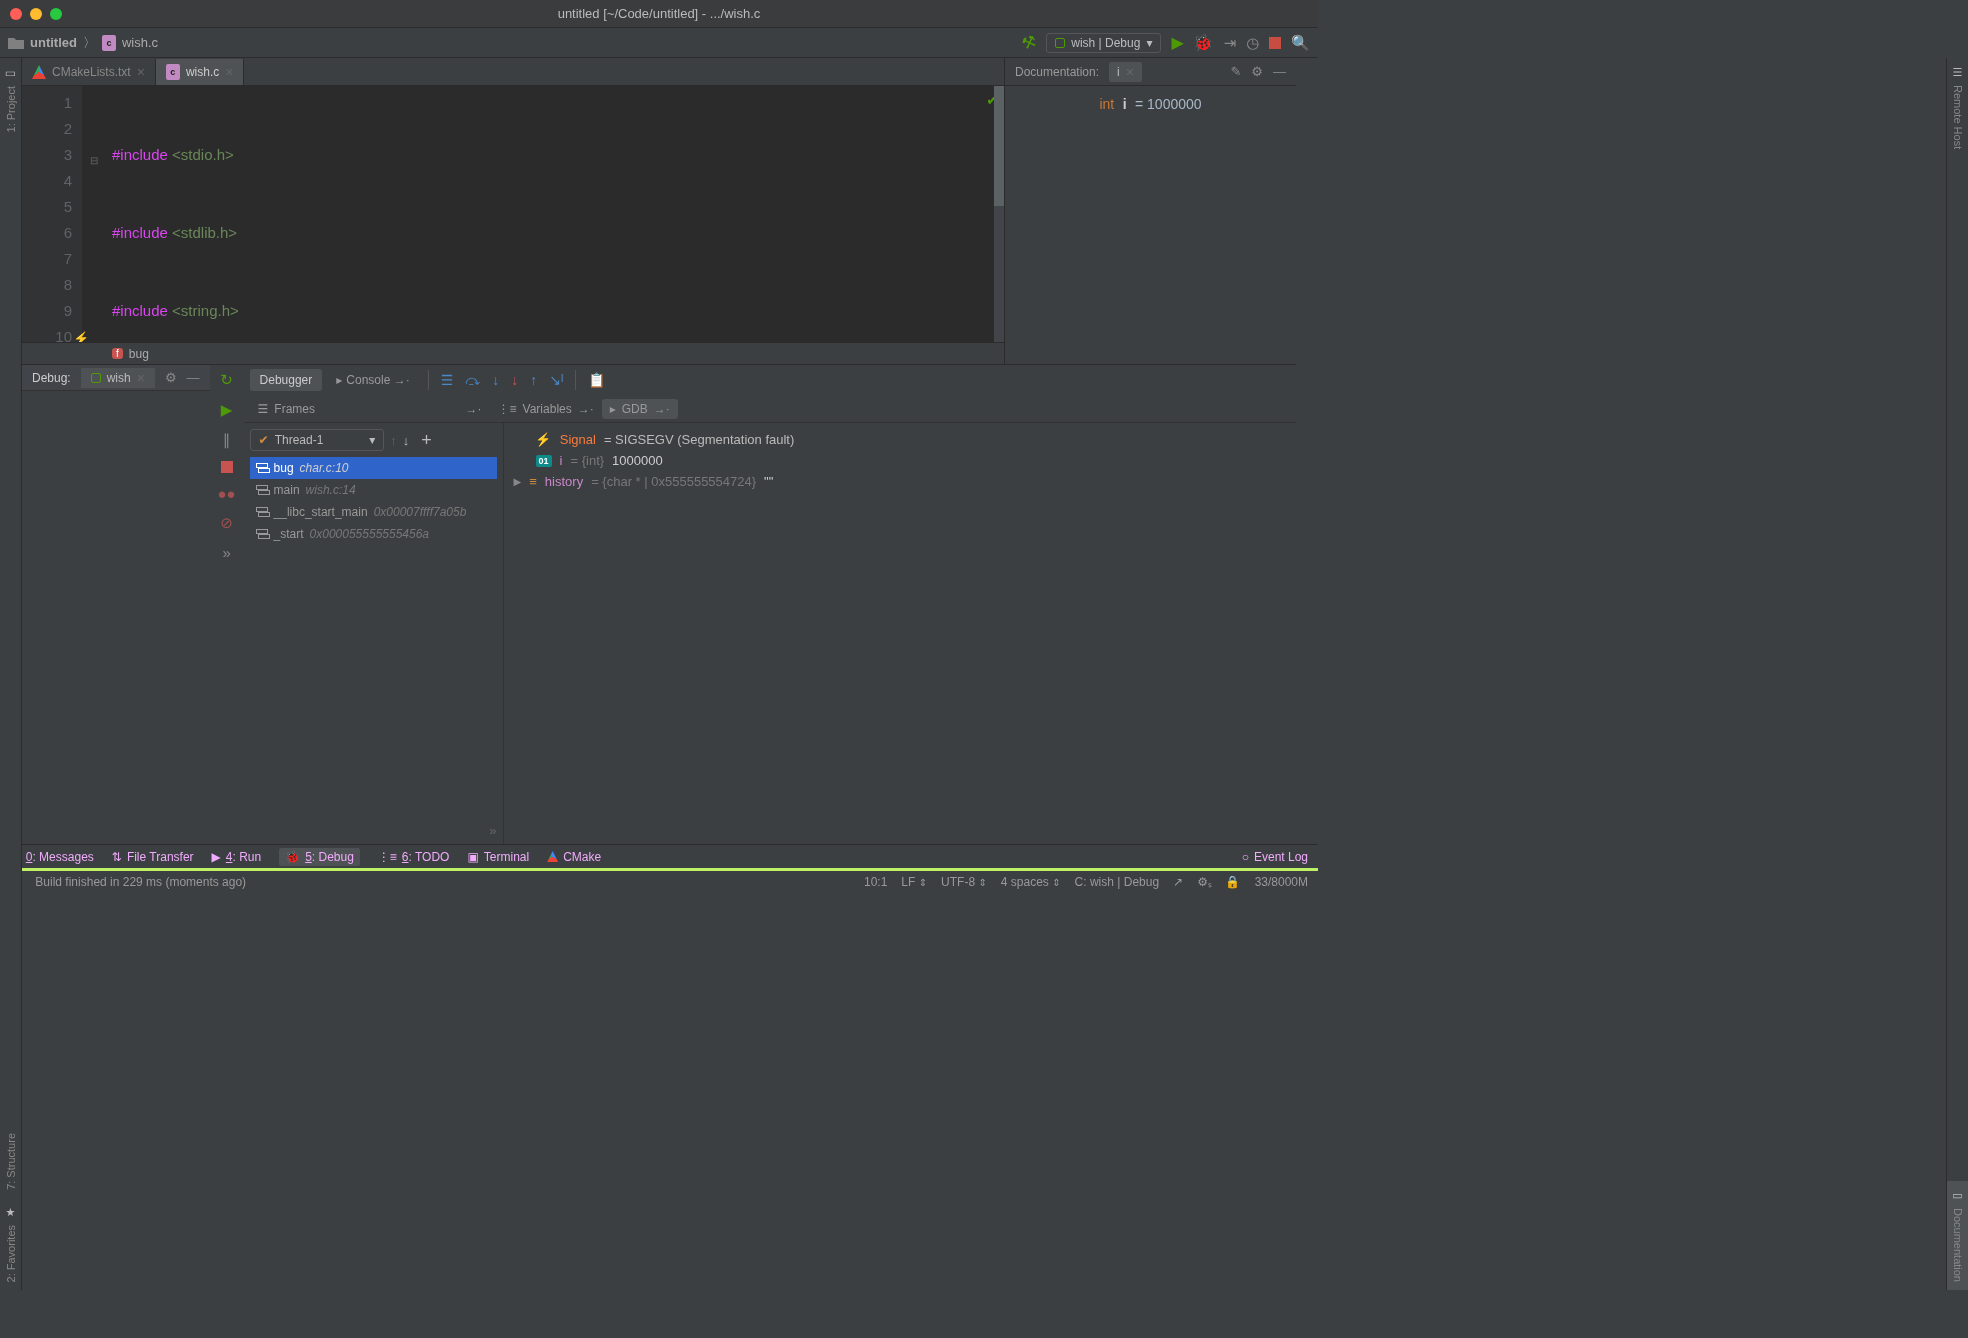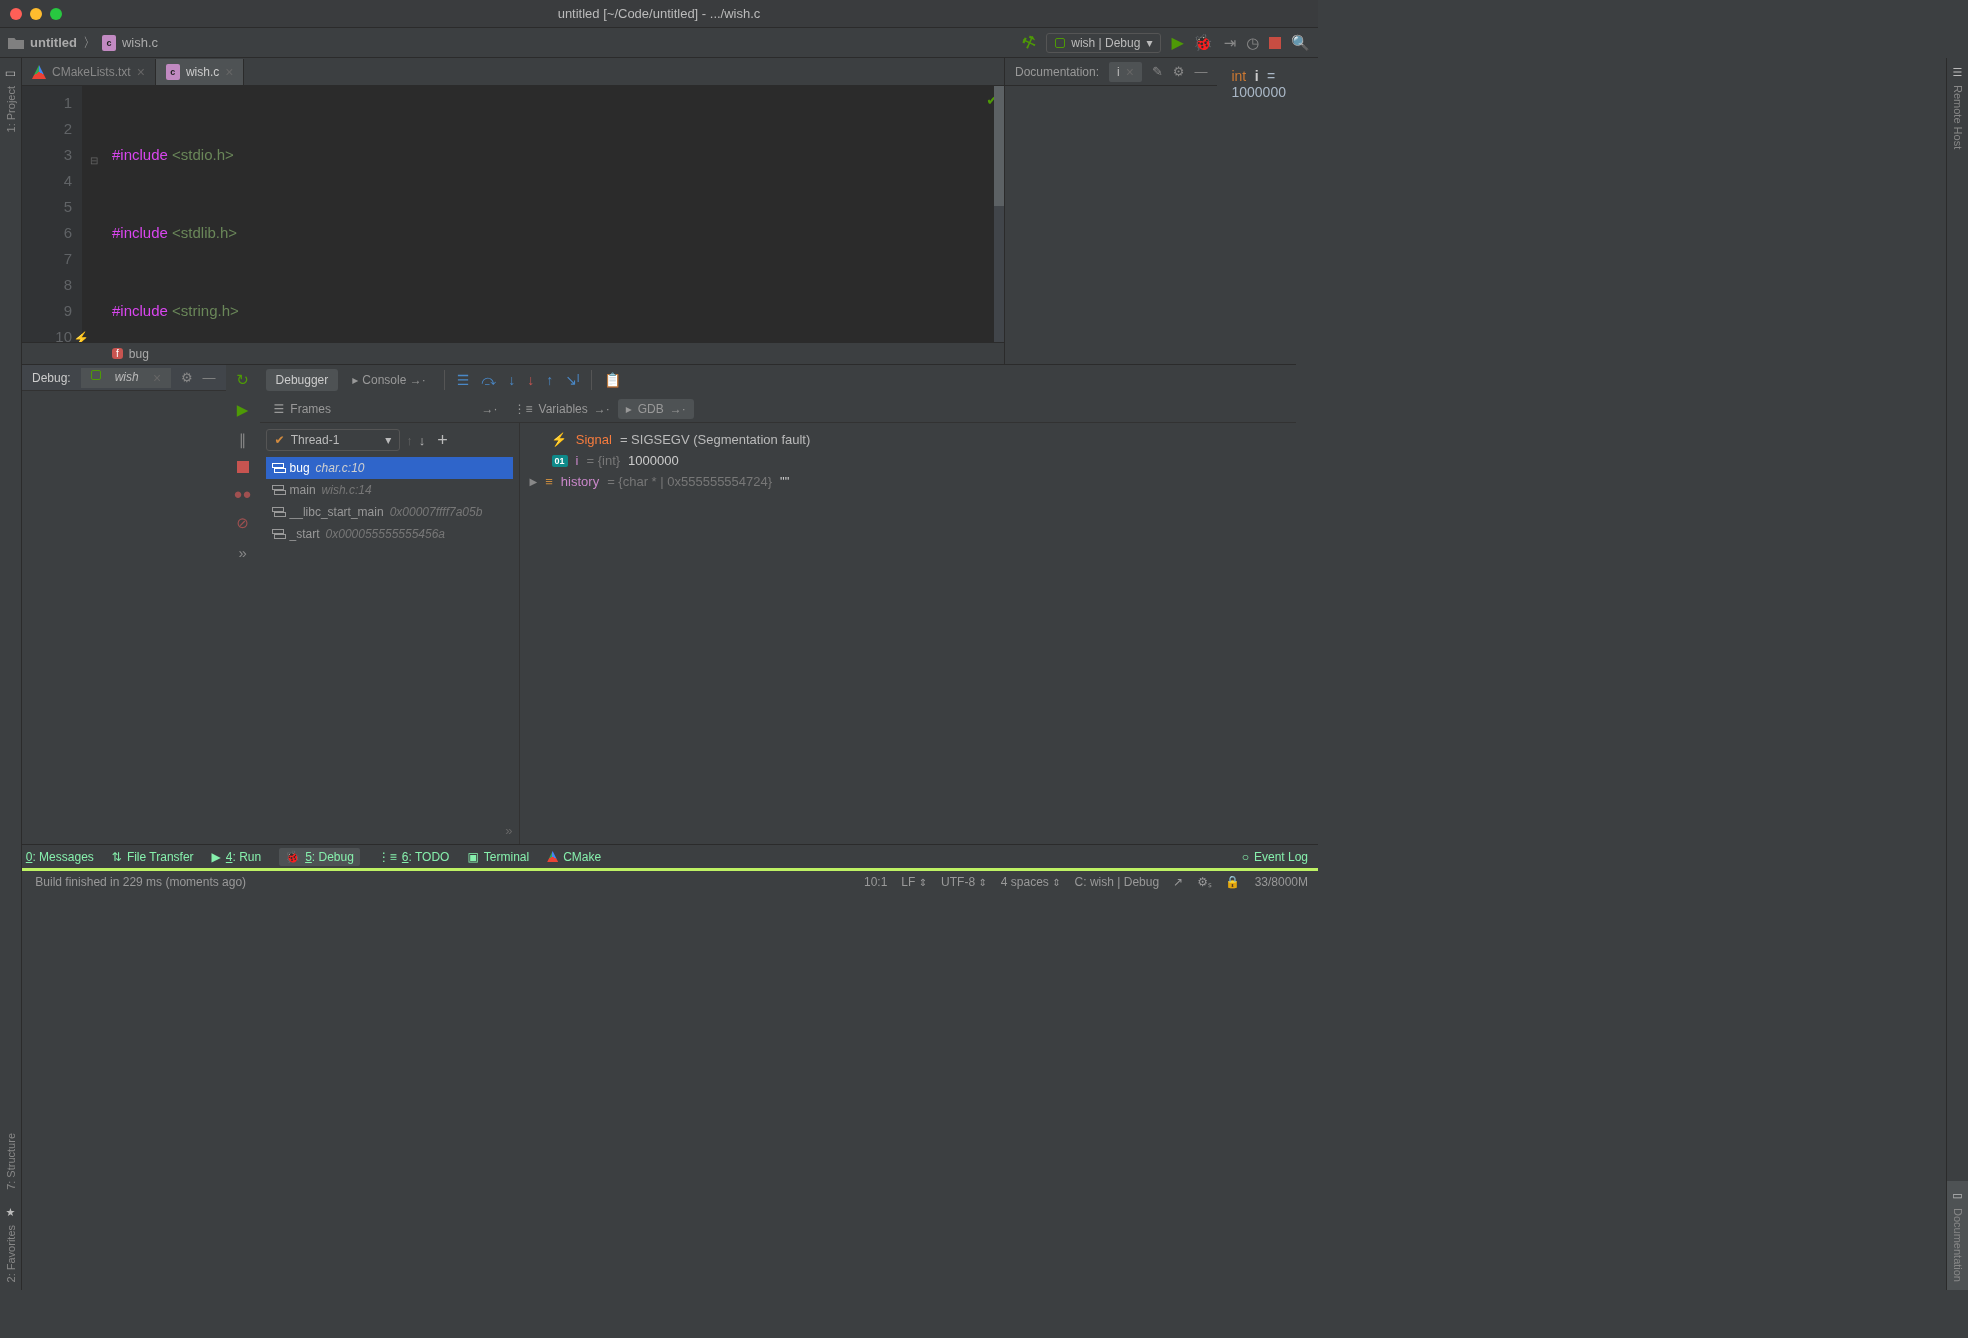--- a/index.html
+++ b/index.html
@@ -42,30 +42,30 @@
 .code-line{padding-left:30px;height:26px;position:relative;}
 .fold{position:absolute;left:8px;color:#666;font-size:10px;top:6px;}
 .kw{color:#cc7832;}
 .inc{color:#d946ef;}
 .incfile{color:#6a8759;}
 .check{position:absolute;top:6px;right:6px;color:#4e9a06;font-size:14px;}
 .scrollbar{position:absolute;right:0;top:0;bottom:0;width:10px;background:#41454a;}
 .scroll-thumb{position:absolute;right:0;top:0;width:10px;height:120px;background:#5c6164;}
 .breadcrumb-fn{height:22px;background:#3c3f41;border-top:1px solid #2b2b2b;display:flex;align-items:center;padding-left:90px;gap:6px;font-size:12px;color:#aaa;}
 .badge-f{background:#c75450;color:#fff;padding:0 4px;border-radius:3px;font-size:10px;}
-.doc-panel{width:292px;background:#3c3f41;border-left:1px solid #2b2b2b;display:flex;}
+.doc-panel{width:292px;background:#3c3f41;border-left:1px solid #2b2b2b;display:flex;flex-direction:column;text-align:center;}
 .doc-header{height:28px;display:flex;align-items:center;padding:0 10px;background:#3c3f41;border-bottom:1px solid #2b2b2b;gap:10px;}
 .doc-title{color:#999;font-size:12px;}
 .doc-tab{background:#4e5254;padding:2px 8px;border-radius:2px;font-size:12px;display:flex;gap:6px;align-items:center;}
 .doc-right-icons{margin-left:auto;display:flex;gap:10px;color:#888;}
 .doc-body{padding:10px 14px;font-family:Menlo,monospace;font-size:14px;color:#a9b7c6;}
 .debug-panel{flex:1;background:#3c3f41;border-top:1px solid #2b2b2b;display:flex;flex-direction:row;}
 .debug-header{height:26px;background:#41454a;display:flex;align-items:center;padding:0 10px;gap:10px;border-bottom:1px solid #323232;}
 .debug-label{color:#ccc;font-size:12px;}
-.debug-tab{background:#4e5254;padding:2px 10px;display:flex;gap:14px;font-size:12px;font-style:italic;}
+.debug-tab{background:#4e5254;padding:2px 10px;display:flex;align-items:center;gap:6px;font-size:12px;}
 .run-ico{width:10px;height:10px;border:1px solid #4e9a06;border-radius:2px;display:inline-block;}
 .debug-right{margin-left:auto;display:flex;gap:10px;color:#888;}
 .debug-side{width:34px;display:flex;flex-direction:column;align-items:center;padding-top:6px;gap:12px;}
 .side-ico{font-size:15px;color:#888;cursor:pointer;}
 .side-ico.green{color:#4e9a06;}
 .side-ico.red{color:#c75450;}
 .side-ico.redish{color:#a05050;}
 .debug-main{flex:1;display:flex;flex-direction:column;}
 .dbg-tabs{display:flex;align-items:center;gap:4px;padding:0 6px;height:30px;}
 .dbg-tab{padding:4px 10px;color:#999;font-size:12px;cursor:pointer;border-radius:3px;}
@@ -93,21 +93,21 @@
 .vars-pane{flex:1;padding:6px 10px;font-size:13px;}
 .var-row{padding:3px 0;display:flex;align-items:center;gap:8px;}
 .sig{color:#f77c3e;}
 .sig-bolt{color:#f77c3e;}
 .v01{background:#0e8a8a;color:#fff;font-size:9px;padding:1px 3px;border-radius:2px;font-weight:bold;}
 .vyel{color:#c78a3f;}
 .vname{color:#c987c9;}
 .vtype{color:#777;}
 .vval{color:#ccc;}
 .expand{color:#888;font-size:10px;}
-.bottom-bar{height:24px;background:#3c3f41;border-top:1px solid #2b2b2b;display:flex;align-items:center;padding:0 10px;gap:18px;font-size:12px;color:#86efac;}
+.bottom-bar{height:24px;background:#3c3f41;border-top:1px solid #2b2b2b;display:flex;align-items:center;padding:0 10px;gap:18px;font-size:12px;color:#f0abfc;}
 .bb-item{display:flex;align-items:center;gap:5px;cursor:pointer;}
 .bb-item.active{background:#4e5254;padding:2px 6px;border-radius:2px;}
 .underline{text-decoration:underline;}
 .bb-right{margin-left:auto;}
 .status-bar{height:24px;background:#3c3f41;border-top:3px solid #bef264;display:flex;align-items:center;padding:0 10px;font-size:12px;color:#999;gap:14px;}
 .status-right{margin-left:auto;display:flex;gap:14px;align-items:center;}
 .caret{font-size:10px;}
 .left-side-tabs{position:absolute;left:0;top:58px;bottom:48px;width:22px;background:#3c3f41;border-right:1px solid #2b2b2b;display:flex;flex-direction:column;justify-content:space-between;}
 .left-top,.left-bottom{display:flex;flex-direction:column;}
 .right-side-tabs{position:absolute;right:0;top:58px;bottom:48px;width:22px;background:#3c3f41;border-left:1px solid #2b2b2b;display:flex;flex-direction:column;}

